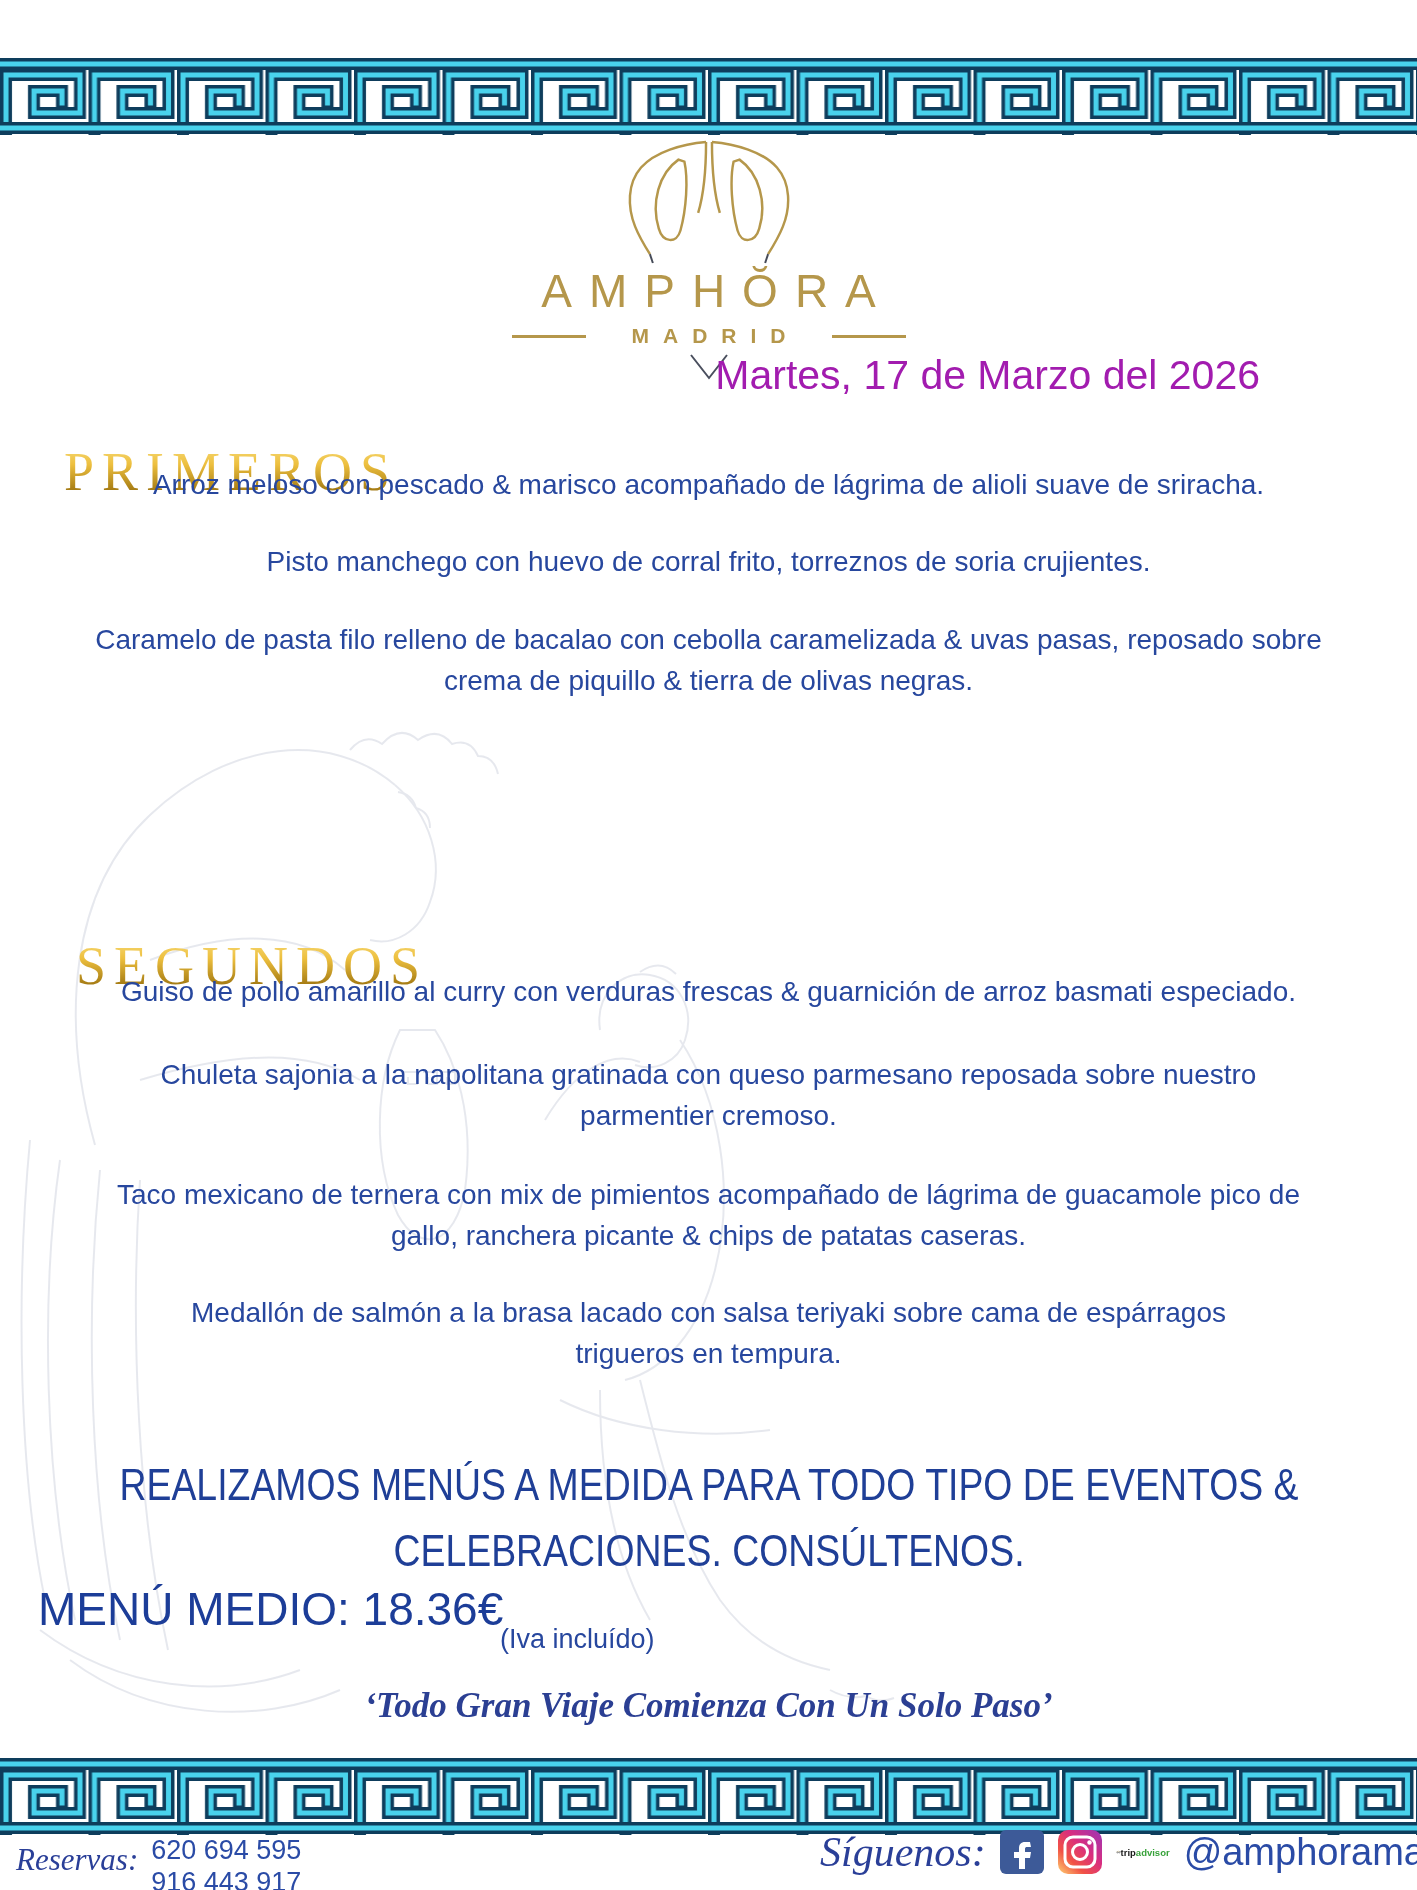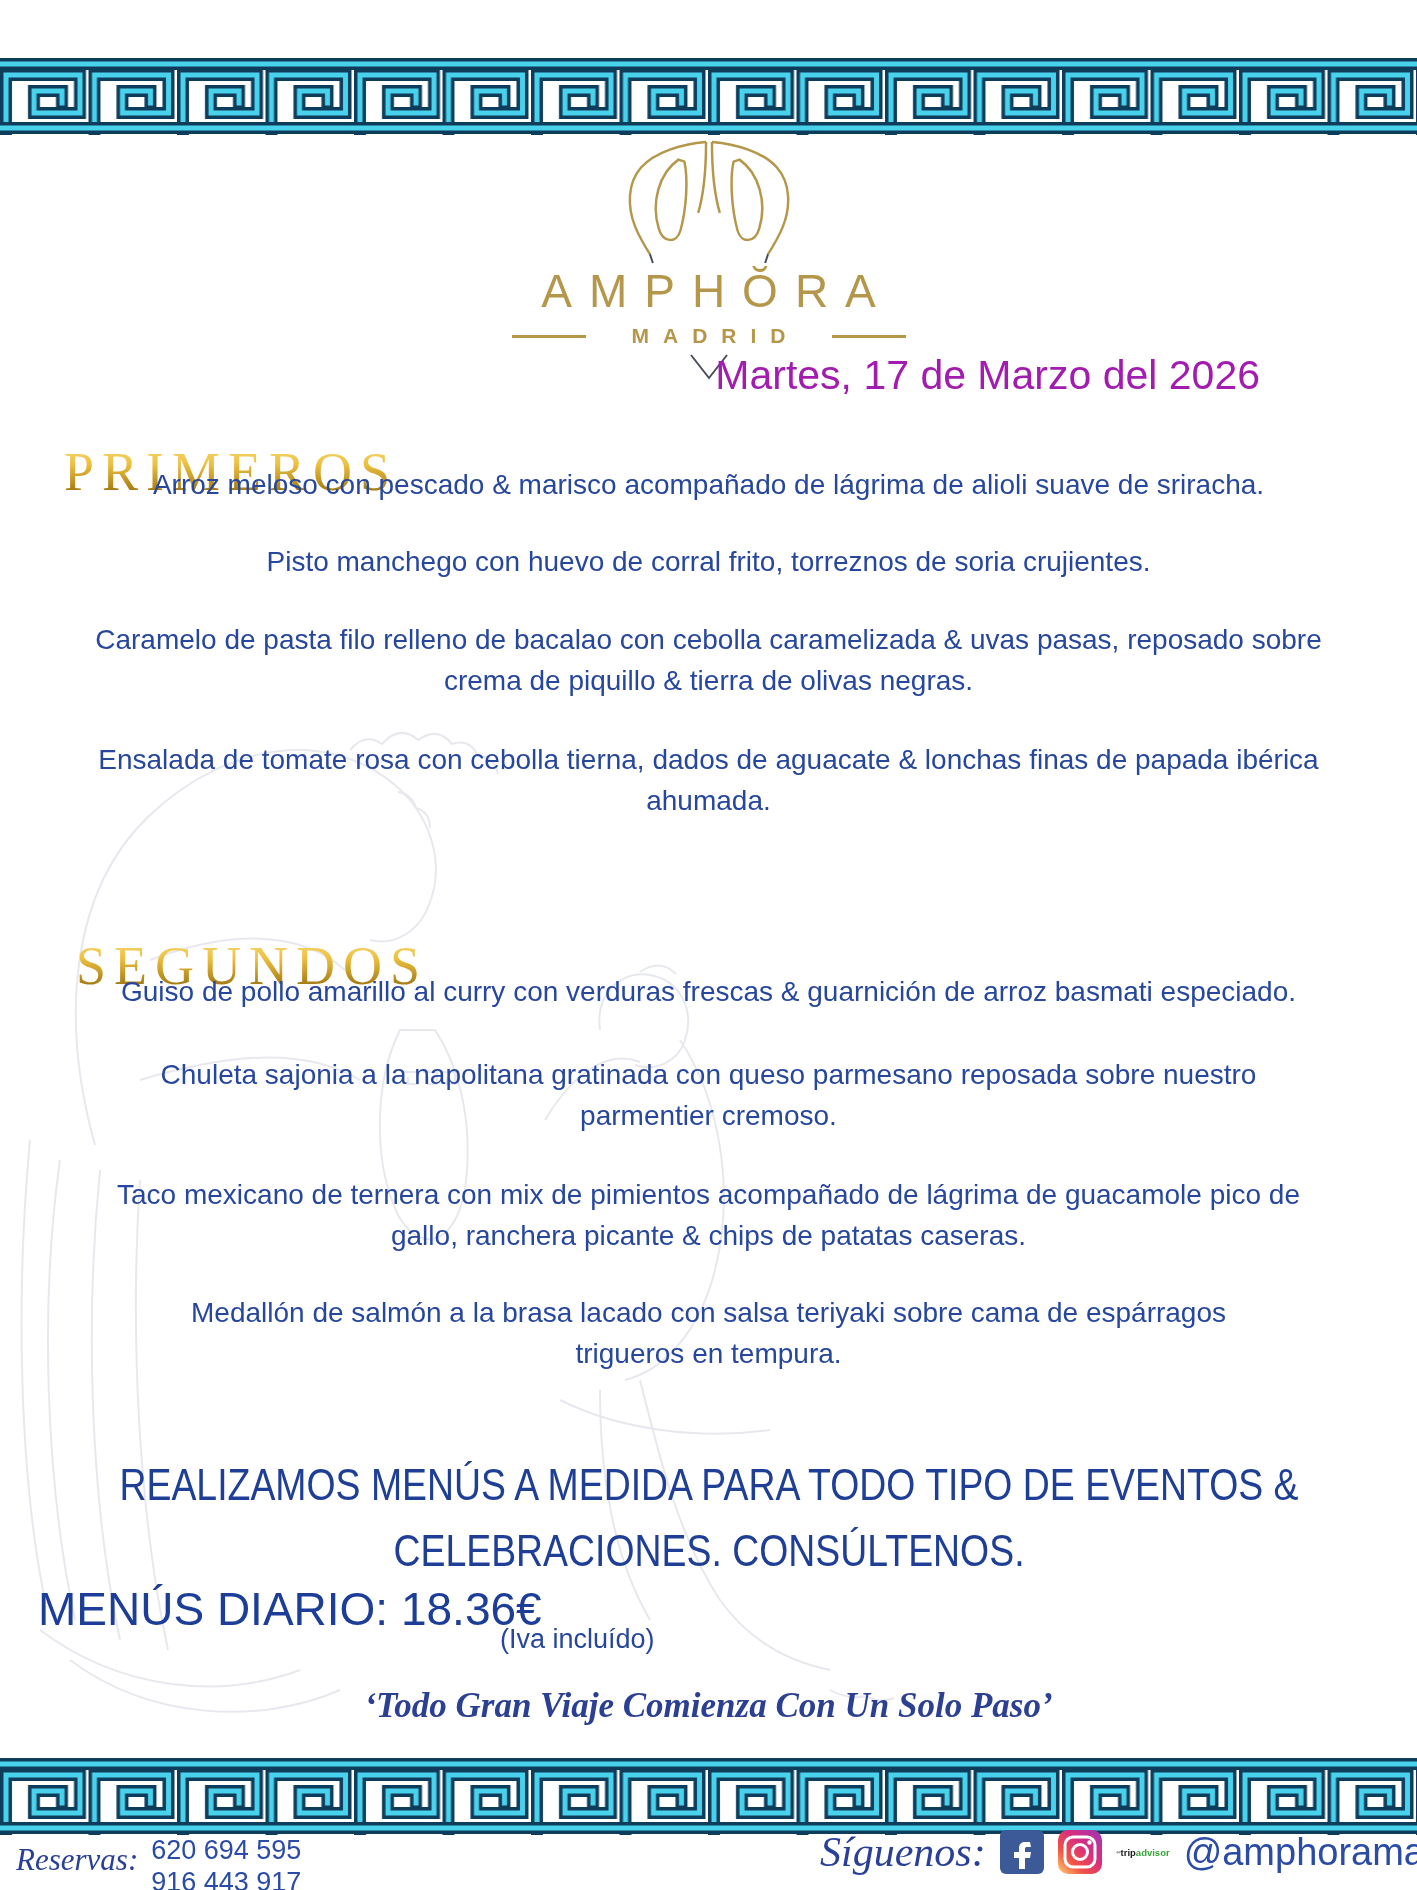--- a/index.html
+++ b/index.html
@@ -138,31 +138,30 @@
       <path d="M4,3 L22,26 L40,3" fill="none" stroke="#4a4f5e" stroke-width="2"></path>
     </svg>
   </div>
 
   <div class="date">Martes, 17 de Marzo del 2026</div>
 
   <h2 class="sec-h h-primeros">PRIMEROS</h2>
   <div class="dish d-p1">Arroz meloso con pescado &amp; marisco acompañado de lágrima de alioli suave de sriracha.</div>
   <div class="dish d-p2">Pisto manchego con huevo de corral frito, torreznos de soria crujientes.</div>
   <div class="dish d-p3">Caramelo de pasta filo relleno de bacalao con cebolla caramelizada &amp; uvas pasas, reposado sobre crema de piquillo &amp; tierra de olivas negras.</div>
-  <div class="dish d-p4">Ensalada de tomate rosa con cebolla tierna, dados de aguacate &amp; lonchas finas de papada ibérica ahumada.</div>
 
   <h2 class="sec-h h-segundos">SEGUNDOS</h2>
   <div class="dish d-s1">Guiso de pollo amarillo al curry con verduras frescas &amp; guarnición de arroz basmati especiado.</div>
   <div class="dish d-s2">Chuleta sajonia a la napolitana gratinada con queso parmesano reposada sobre nuestro parmentier cremoso.</div>
   <div class="dish d-s3">Taco mexicano de ternera con mix de pimientos acompañado de lágrima de guacamole pico de gallo, ranchera picante &amp; chips de patatas caseras.</div>
   <div class="dish d-s4">Medallón de salmón a la brasa lacado con salsa teriyaki sobre cama de espárragos trigueros en tempura.</div>
 
   <div class="events">REALIZAMOS MENÚS A MEDIDA PARA TODO TIPO DE EVENTOS &amp; CELEBRACIONES. CONSÚLTENOS.</div>
 
-  <div class="price price-1"><span>MENÚS DIARIO:</span>&nbsp;<span>18.36€</span></div>
+  <div class="price price-1"><span>MENÚ MEDIO:</span>&nbsp;<span>18.36€</span></div>
   <div class="iva">(Iva incluído)</div>
 
   <div class="quote">‘Todo Gran Viaje Comienza Con Un Solo Paso’</div>
 
   <svg class="gk gk-bottom" viewBox="0 0 1417 78">
     <defs>
       <pattern id="gkpB" width="88.5" height="78" patternUnits="userSpaceOnUse">
         <g fill="none" stroke-linejoin="miter" stroke-linecap="square">
           <path d="M6,72 V18 H80 V56 H34 V34 H62 V46" stroke="#0e3d5c" stroke-width="12"></path>
           <path d="M6,72 V18 H80 V56 H34 V34 H62 V46" stroke="#49d2ec" stroke-width="5"></path>

